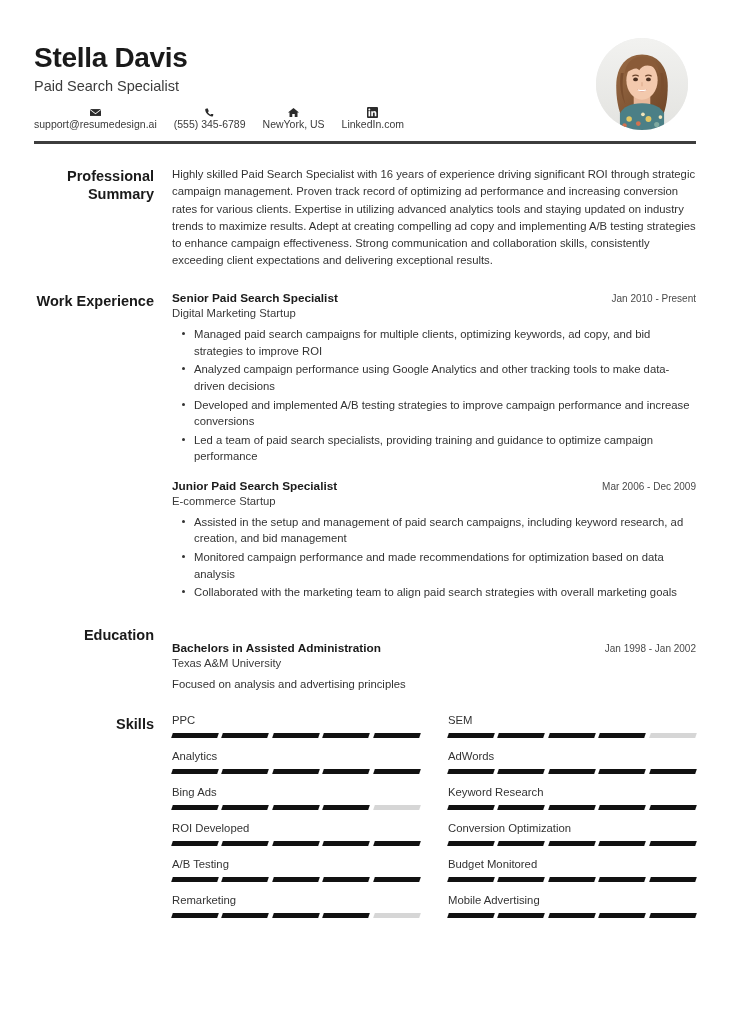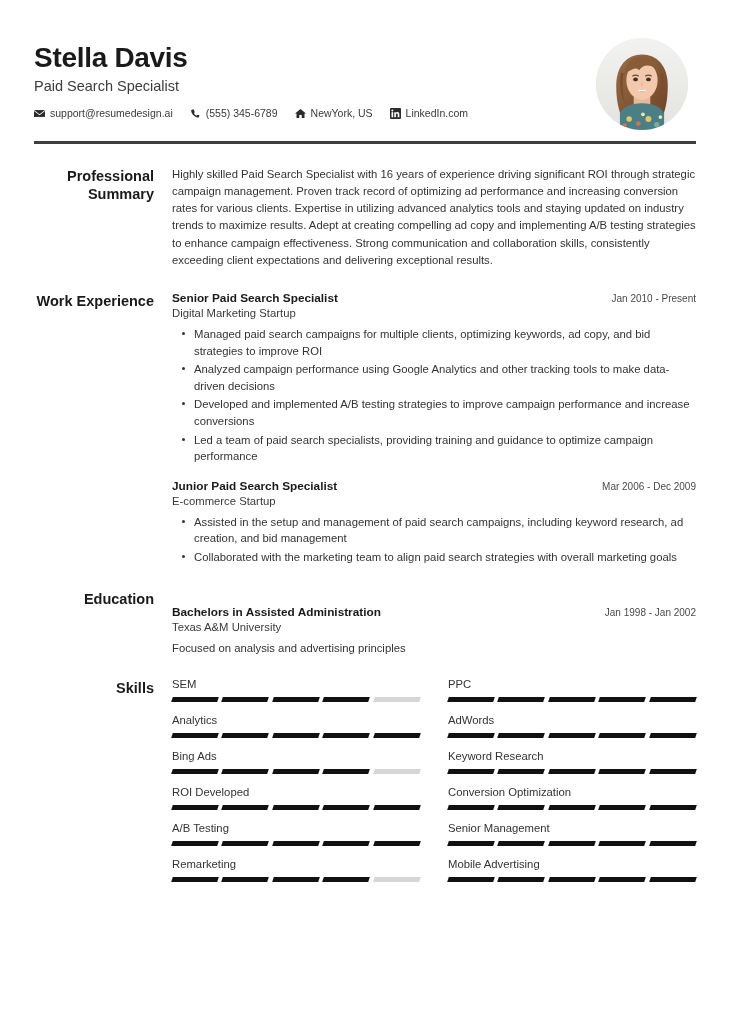--- a/index.html
+++ b/index.html
@@ -45,24 +45,24 @@
 
   .contact-row {
     display: flex;
     align-items: center;
     gap: 17px;
     margin-top: 13px;
   }
   .contact-item {
     display: flex;
     align-items: center;
-    gap: 5px;
     font-size: 10.5px;
     color: #3a3a3a;
     white-space: nowrap;
+    flex-direction: column;
   }
   .contact-item svg { display: block; flex: none; }
 
   .avatar {
     width: 92px;
     height: 92px;
     border-radius: 50%;
     overflow: hidden;
     flex: none;
     background: #ededed;
@@ -314,20 +314,21 @@
       </div>
 
       <div class="entry">
         <div class="entry-head">
           <div class="entry-title">Junior Paid Search Specialist</div>
           <div class="entry-date">Mar 2006 - Dec 2009</div>
         </div>
         <div class="entry-sub">E-commerce Startup</div>
         <ul class="bullets">
           <li>Assisted in the setup and management of paid search campaigns, including keyword research, ad creation, and bid management</li>
+          <li>Monitored campaign performance and made recommendations for optimization based on data analysis</li>
           <li>Collaborated with the marketing team to align paid search strategies with overall marketing goals</li>
         </ul>
       </div>
 
     </div>
   </div>
 
   <div class="section">
     <div class="section-label">Education</div>
     <div class="section-body">
@@ -343,40 +344,40 @@
       </div>
 
     </div>
   </div>
 
   <div class="section skills-section">
     <div class="section-label">Skills</div>
     <div class="section-body">
       <div class="skills-grid" id="skills-grid">
           <div class="skill">
+            <div class="skill-name">PPC</div>
+            <div class="skill-bar">
+              <div class="seg"></div>
+              <div class="seg"></div>
+              <div class="seg"></div>
+              <div class="seg"></div>
+              <div class="seg"></div>
+            </div>
+          </div>
+          <div class="skill">
             <div class="skill-name">SEM</div>
             <div class="skill-bar">
               <div class="seg"></div>
               <div class="seg"></div>
               <div class="seg"></div>
               <div class="seg"></div>
               <div class="seg off"></div>
             </div>
           </div>
           <div class="skill">
-            <div class="skill-name">PPC</div>
-            <div class="skill-bar">
-              <div class="seg"></div>
-              <div class="seg"></div>
-              <div class="seg"></div>
-              <div class="seg"></div>
-              <div class="seg"></div>
-            </div>
-          </div>
-          <div class="skill">
             <div class="skill-name">Analytics</div>
             <div class="skill-bar">
               <div class="seg"></div>
               <div class="seg"></div>
               <div class="seg"></div>
               <div class="seg"></div>
               <div class="seg"></div>
             </div>
           </div>
           <div class="skill">
@@ -433,21 +434,21 @@
             <div class="skill-name">A/B Testing</div>
             <div class="skill-bar">
               <div class="seg"></div>
               <div class="seg"></div>
               <div class="seg"></div>
               <div class="seg"></div>
               <div class="seg"></div>
             </div>
           </div>
           <div class="skill">
-            <div class="skill-name">Senior Management</div>
+            <div class="skill-name">Budget Monitored</div>
             <div class="skill-bar">
               <div class="seg"></div>
               <div class="seg"></div>
               <div class="seg"></div>
               <div class="seg"></div>
               <div class="seg"></div>
             </div>
           </div>
           <div class="skill">
             <div class="skill-name">Remarketing</div>

